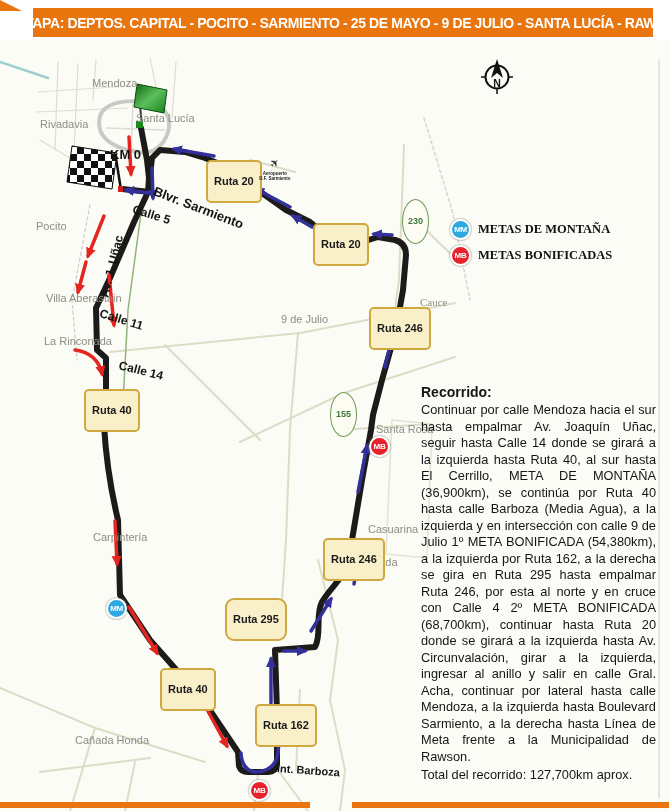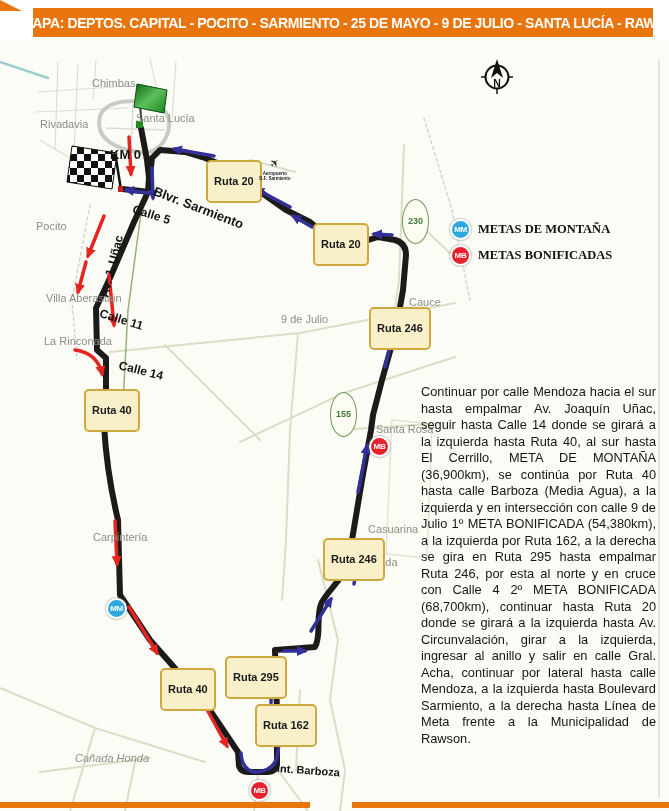--- a/index.html
+++ b/index.html
@@ -167,45 +167,45 @@
 
     <g>
       <circle cx="497" cy="77" r="11.5" fill="none" stroke="#111" stroke-width="2"></circle>
       <path d="M497,89 L497,94 M481,77 L485,77 M509,77 L513,77" stroke="#111" stroke-width="1.5"></path>
       <polygon points="497,59 503,78 497,73 491,78" fill="#111"></polygon>
       <text x="497" y="87" text-anchor="middle" font-size="10.5" font-weight="bold" font-family="Liberation Sans, sans-serif" fill="#111">N</text>
     </g>
   </svg>
 
   <div id="overlay">
-      <div class="town" style="left: 92px; top: 77px;">Chimbas</div>
+      <div class="town" style="left: 92px; top: 77px;">Mendoza</div>
       <div class="town" style="left: 136px; top: 112px;">Santa Lucía</div>
       <div class="town" style="left: 40px; top: 118px;">Rivadavia</div>
       <div class="town" style="left: 36px; top: 220px;">Pocito</div>
       <div class="town" style="left: 46px; top: 292px;">Villa Aberastain</div>
       <div class="town" style="left: 44px; top: 335px;">La Rinconada</div>
       <div class="town" style="left: 281px; top: 313px;">9 de Julio</div>
-      <div class="town" style="left: 409px; top: 296px;">Cauce</div>
+      <div class="town" style="left: 420px; top: 296px; font-family: Liberation Serif, serif;">Cauce</div>
       <div class="town" style="left: 376px; top: 423px;">Santa Rosa</div>
       <div class="town" style="left: 368px; top: 523px;">Casuarina</div>
       <div class="town" style="left: 359px; top: 556px;">Cañada</div>
       <div class="town" style="left: 93px; top: 531px;">Carpintería</div>
-      <div class="town" style="left: 75px; top: 752px; font-style: italic;">Cañada Honda</div>
+      <div class="town" style="left: 75px; top: 734px;">Cañada Honda</div>
       <div class="street" style="left: 154px; top: 183px; font-size: 13px; transform: rotate(21deg);">Blvr. Sarmiento</div>
       <div class="street" style="left: 133px; top: 202px; font-size: 12px; transform: rotate(17deg);">Calle 5</div>
       <div class="street" style="left: 104px; top: 290px; font-size: 12px; transform: rotate(-76deg);">Av. J. Uñac</div>
       <div class="street" style="left: 100px; top: 306px; font-size: 12px; transform: rotate(17deg);">Calle 11</div>
       <div class="street" style="left: 119px; top: 358px; font-size: 12px; transform: rotate(14deg);">Calle 14</div>
       <div class="street" style="left: 277px; top: 762px; font-size: 11px; transform: rotate(4deg);">Int. Barboza</div>
       <div class="street" style="left: 110px; top: 147px; font-size: 13px; font-weight: 800;">KM 0</div>
       <div class="badge" style="left: 206px; top: 160px;">Ruta 20</div>
       <div class="badge" style="left: 313px; top: 223px;">Ruta 20</div>
       <div class="badge" style="left: 369px; top: 307px;">Ruta 246</div>
       <div class="badge" style="left: 323px; top: 538px;">Ruta 246</div>
-      <div class="badge" style="left: 225px; top: 656px;">Ruta 295</div>
+      <div class="badge" style="left: 225px; top: 598px; border-radius: 9px;">Ruta 295</div>
       <div class="badge" style="left: 84px; top: 389px;">Ruta 40</div>
       <div class="badge" style="left: 160px; top: 668px;">Ruta 40</div>
       <div class="badge" style="left: 255px; top: 704px;">Ruta 162</div>
       <div class="shield" style="left: 402px; top: 199px;">230</div>
       <div class="shield" style="left: 330px; top: 392px;">155</div>
       <div class="marker" style="left: 106px; top: 598px; background: rgb(47, 168, 224);">MM</div>
       <div class="marker" style="left: 369px; top: 436px; background: rgb(232, 33, 42);">MB</div>
       <div class="marker" style="left: 249px; top: 780px; background: rgb(232, 33, 42);">MB</div>
     </div>
 
@@ -225,18 +225,20 @@
         <span class="legend-label">METAS BONIFICADAS</span>
       </div>
     </div>
 
   <div class="corner" id="corner" style="border-left-color: rgb(232, 117, 13);"></div>
   <div class="banner" id="banner" style="background: rgb(232, 117, 13);">
     <span>2º ETAPA: DEPTOS. CAPITAL - POCITO - SARMIENTO - 25 DE MAYO - 9 DE JULIO - SANTA LUCÍA - RAWSON</span>
   </div>
 
   <div class="recorrido">
+    <h3>Recorrido:</h3>
     <div class="rec-body">Continuar por calle Mendoza hacia el sur hasta empalmar Av. Joaquín Uñac, seguir hasta Calle 14 donde se girará a la izquierda hasta Ruta 40, al sur hasta El Cerrillo, META DE MONTAÑA (36,900km), se continúa por Ruta 40 hasta calle Barboza (Media Agua), a la izquierda y en intersección con calle 9 de Julio 1º META BONIFICADA (54,380km), a la izquierda por Ruta 162, a la derecha se gira en Ruta 295 hasta empalmar Ruta 246, por esta al norte y en cruce con Calle 4 2º META BONIFICADA (68,700km), continuar hasta Ruta 20 donde se girará a la izquierda hasta Av. Circunvalación, girar a la izquierda, ingresar al anillo y salir en calle Gral. Acha, continuar por lateral hasta calle Mendoza, a la izquierda hasta Boulevard Sarmiento, a la derecha hasta Línea de Meta frente a la Municipalidad de Rawson.</div>
+    <div class="rec-total">Total del recorrido: 127,700km aprox.</div>
   </div>
 
   <div class="bbar" id="bbar-left" style="left: 0px; width: 310px; background: rgb(232, 117, 13);"></div>
   <div class="bbar" id="bbar-right" style="left: 352px; width: 317px; background: rgb(232, 117, 13);"></div>
 </div>
 
 </body></html>

